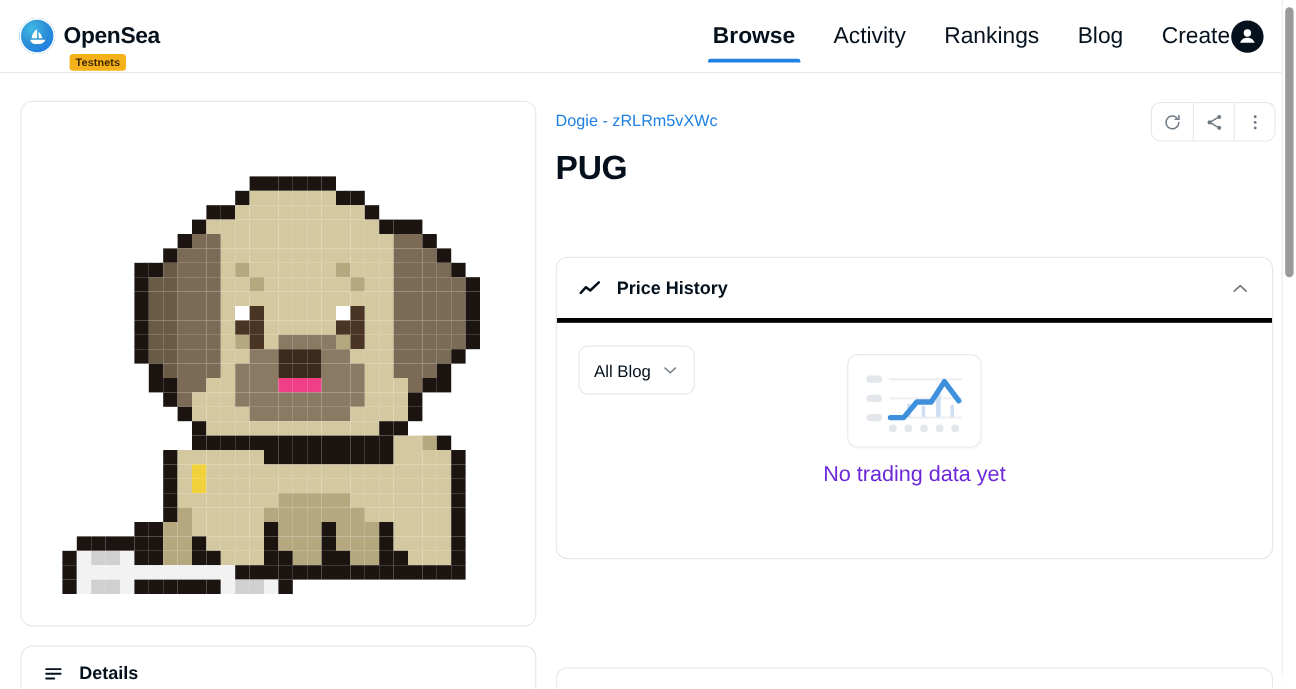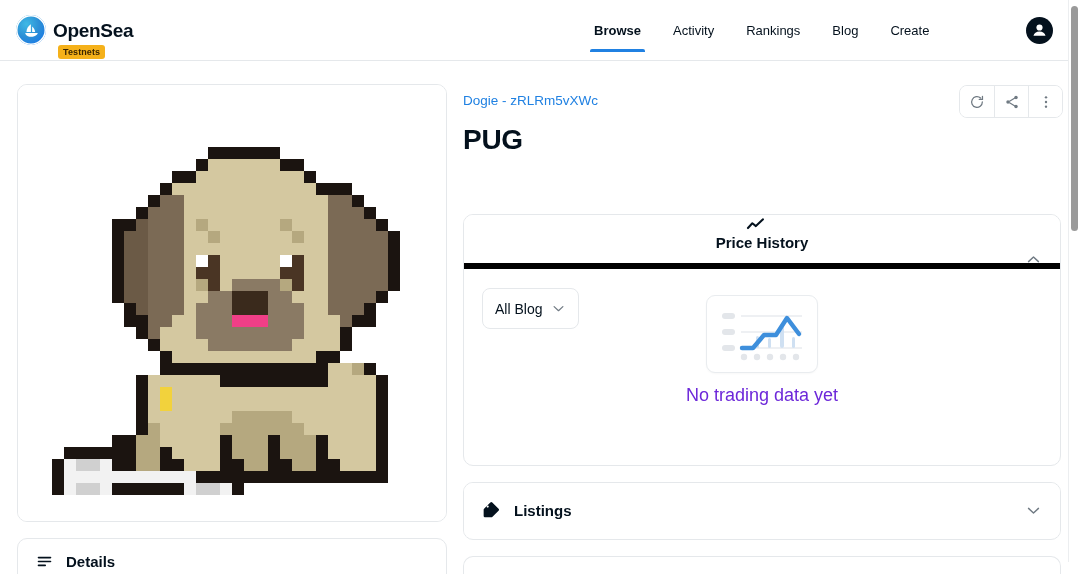--- a/index.html
+++ b/index.html
@@ -45,21 +45,21 @@
   .search .mag { flex:none; width:18px; height:18px; margin-right: 12px; color:#04111d; }
   .search input {
     border:none; outline:none; background:transparent; width:100%;
     font-family:"Liberation Sans", sans-serif; font-size: 14px; color:#04111d;
   }
   .search input::placeholder { color:#8a939b; }
 
   .nav { position:absolute; left: 578px; top: 0; height: 61px; display:flex; align-items:center; }
   .nav-item {
     position:relative; height:43px; display:flex; align-items:center;
-    padding: 0 16px; font-size: 13px; color:#04111d; cursor:pointer;
+    padding: 0 16px; font-size: 19px; color:#04111d; cursor:pointer;
     white-space:nowrap;
   }
   .nav-item.active { font-weight: 700; }
   .nav-item.active::after {
     content:""; position:absolute; left: 12px; right: 12px; bottom: 0;
     height: 3px; background: #2081e2; border-radius: 2px 2px 0 0;
   }
   .account-icon {
     position:absolute; left: 1026px; top: 17px; width: 27px; height: 27px;
     border-radius:50%; background:#04111d; display:flex; align-items:center; justify-content:center;
@@ -123,21 +123,21 @@
   #offers-panel { top:556px; height:40px; border-bottom:none;
                   border-bottom-left-radius:0; border-bottom-right-radius:0; }
 
   .panel-head {
     height:54px; display:flex; align-items:center; padding: 0 18px;
     cursor:pointer; background:#fff;
   }
   .panel-head .ic { width:19px; margin-right:13px; display:flex; align-items:center; color:#04111d; }
   .panel-title { font-size:15px; font-weight:700; color:#04111d; }
   .panel-chev { margin-left:auto; color:#707a83; display:flex; }
-  #price-panel .panel-head { border-bottom:6px solid #000000;flex-direction:column; }
+  #price-panel .panel-head { border-bottom:4px solid #000000; }
 
   .panel-body { position:relative; height:197px; }
   .time-select {
     position:absolute; left:18px; top:19px;
     height:41px; min-width:94px; padding: 0 12px;
     border:1px solid #e5e8eb; border-radius:8px; background:#fff;
     display:flex; align-items:center; gap:9px; cursor:pointer;
     font-size:14px; color:#04111d;
   }
 
@@ -1324,36 +1324,20 @@
             <circle cx="54" cy="52" r="3.2" fill="#e3e6ea"></circle>
             <circle cx="67" cy="52" r="3.2" fill="#e3e6ea"></circle>
             <circle cx="80" cy="52" r="3.2" fill="#e3e6ea"></circle>
           </svg>
         </div>
         <div class="empty-label">No trading data yet</div>
       </div>
     </div>
   </div>
 
-  <div class="panel" id="listings-panel">
-    <div class="panel-head">
-      <span class="ic">
-        <svg width="18" height="18" viewBox="0 0 24 24" fill="currentColor">
-          <path d="M11.6 2.2H20a1.8 1.8 0 0 1 1.8 1.8v8.4a1.8 1.8 0 0 1-.53 1.27l-8.4 8.4a1.8 1.8 0 0 1-2.55 0l-8.4-8.4a1.8 1.8 0 0 1 0-2.55l8.4-8.4a1.8 1.8 0 0 1 1.28-.52z" transform="rotate(180 12 12)"></path>
-          <circle cx="7.6" cy="7.4" r="1.45" fill="#fff"></circle>
-        </svg>
-      </span>
-      <span class="panel-title">Listings</span>
-      <span class="panel-chev">
-        <svg width="17" height="17" viewBox="0 0 24 24" fill="none" stroke="currentColor" stroke-width="2" stroke-linecap="round" stroke-linejoin="round">
-            <polyline points="5,9 12,15.5 19,9"></polyline>
-          </svg>
-      </span>
-    </div>
-  </div>
 
   <div class="panel" id="offers-panel"></div>
 
   <div class="scrollbar">
     <div class="scroll-thumb"></div>
   </div>
   <div class="scroll-corner"></div>
 </div>
 
 </body></html>

